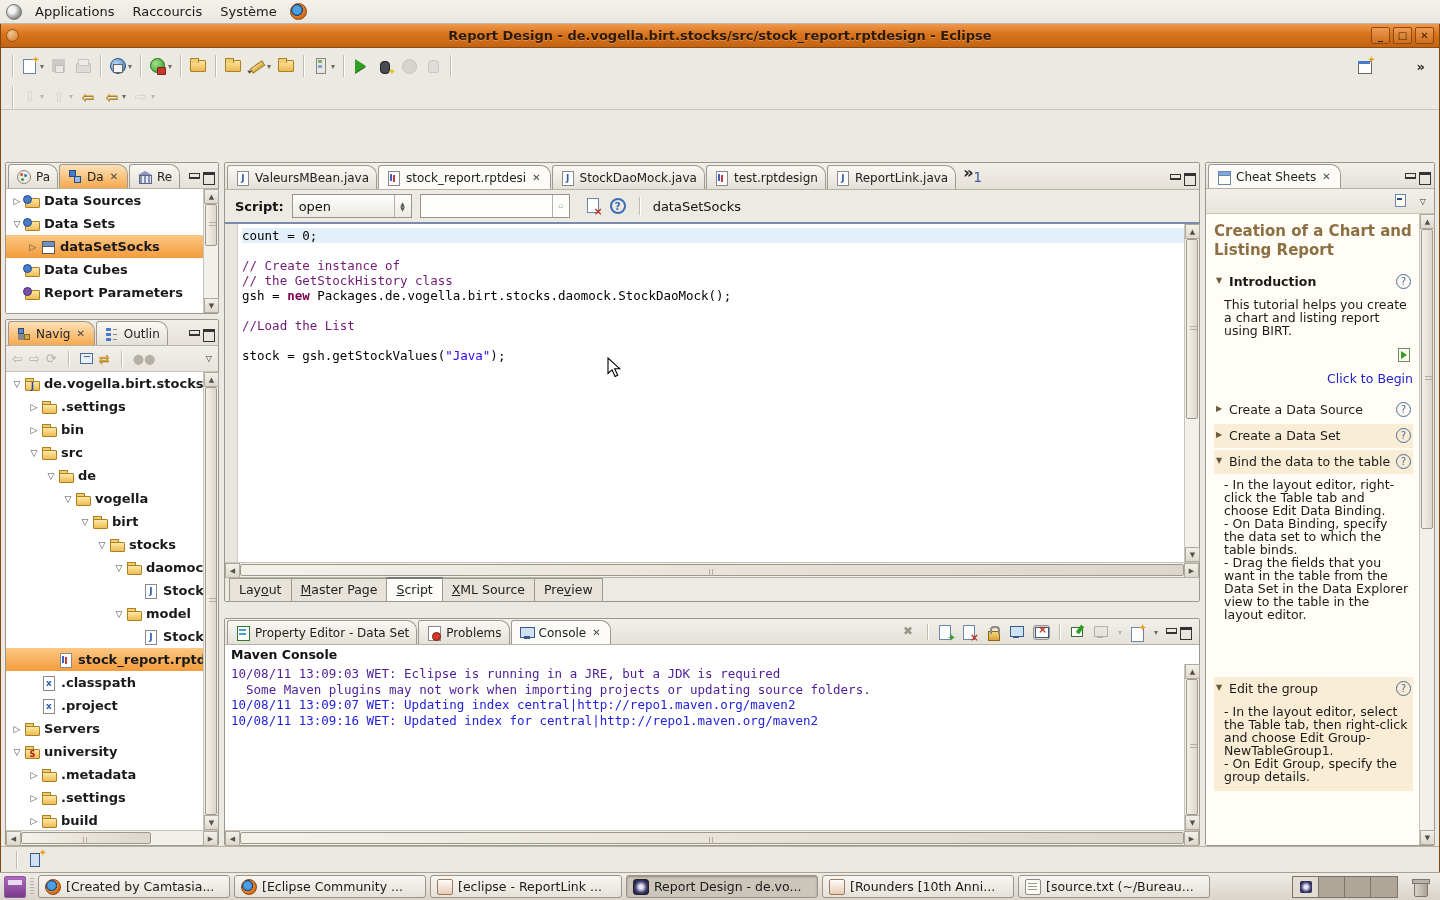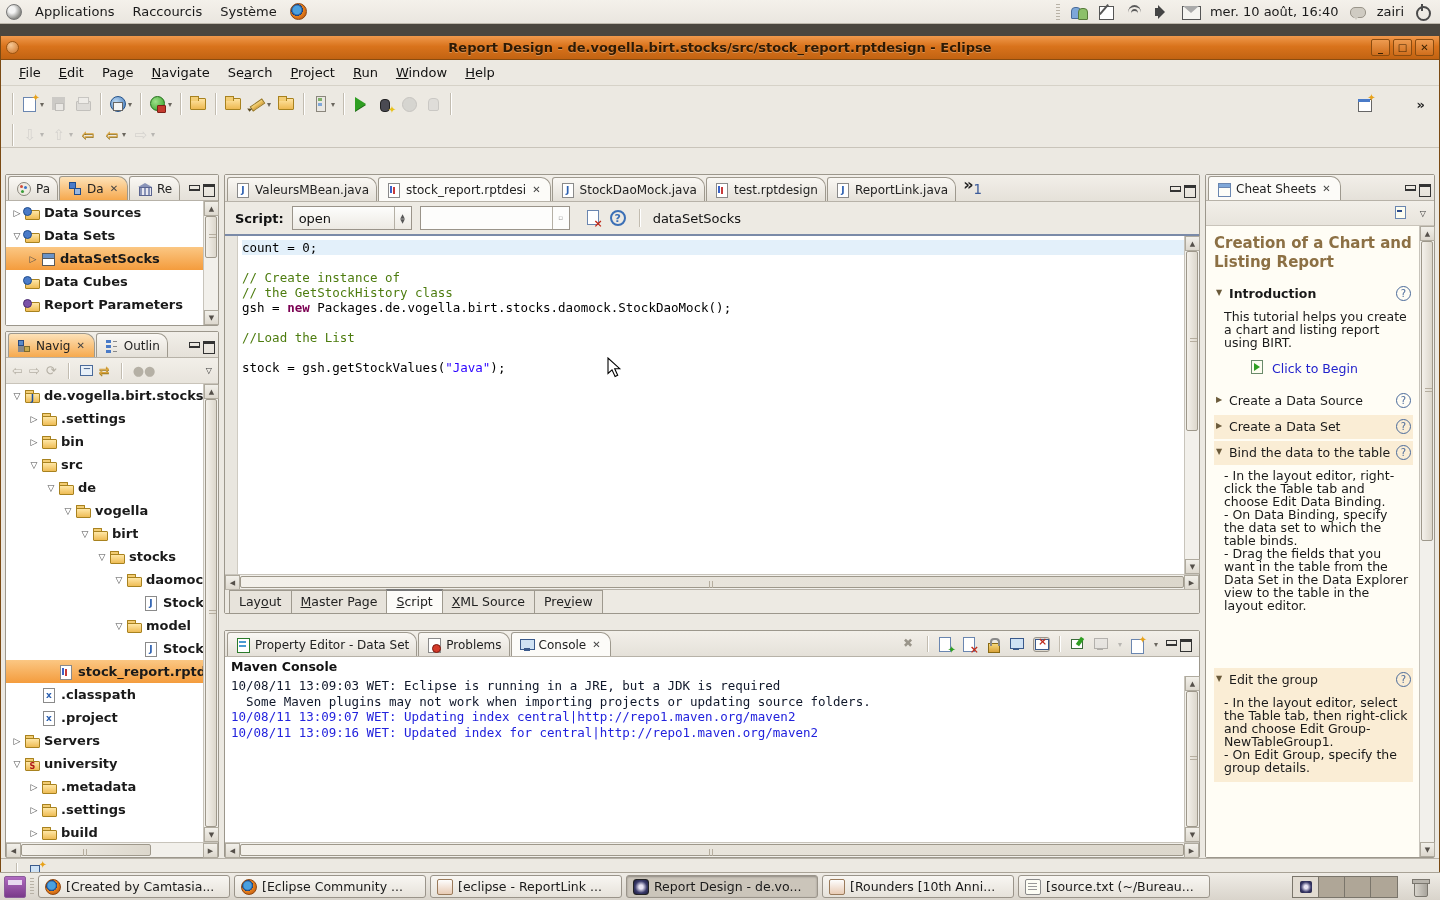--- a/index.html
+++ b/index.html
@@ -26,21 +26,21 @@
   .ti-vol::after{content:"";position:absolute;left:4px;top:1px;border-left:7px solid #444;border-top:7px solid transparent;border-bottom:7px solid transparent;}
   .ti-mail::before{content:"";position:absolute;left:0;top:2px;width:17px;height:12px;background:#f5f4f0;border:1px solid #555;}
   .ti-mail::after{content:"";position:absolute;left:1px;top:2px;border-left:8px solid transparent;border-right:8px solid transparent;border-top:7px solid #aaa;}
   .ti-chat::before{content:"";position:absolute;left:1px;top:3px;width:14px;height:9px;border-radius:5px;background:#cfcbc2;border:1px solid #9a958a;}
   .ti-chat::after{content:"";position:absolute;left:4px;top:12px;border-left:3px solid transparent;border-right:3px solid transparent;border-top:4px solid #cfcbc2;}
   .ti-power::before{content:"";position:absolute;left:2px;top:2px;width:11px;height:11px;border:2px solid #4a4a4a;border-radius:50%;}
   .ti-power::after{content:"";position:absolute;left:7px;top:0;width:2px;height:7px;background:#4a4a4a;}
   .grip{width:4px;height:16px;background:repeating-linear-gradient(#b8b2a6 0 1px,transparent 1px 3px);}
 
   
-  #eclipse { position:absolute; left:0; top:36px; width:1440px; height:848px;
+  #eclipse { position:absolute; left:0; top:24px; width:1440px; height:848px;
     background:#ECE9E2; border-left:1px solid #7a4a14; border-right:1px solid #7a4a14; }
   #titlebar { height:24px; background:linear-gradient(#F0994C,#D9731C 45%,#C26312);
     display:flex; align-items:center; position:relative; border-bottom:1px solid #8a4c10; }
   #titlebar .wmenu { width:13px; height:13px; border-radius:50%; margin-left:5px;
     background:radial-gradient(circle at 35% 30%,#f5c896,#cf7427); border:1px solid #9a5514; }
   #window-title { position:absolute; left:0; right:0; text-align:center; font-weight:bold; font-size:13px;
     color:#2e1a04; text-shadow:0 1px 0 rgba(255,255,255,.25); }
   .winbtns { margin-left:auto; display:flex; gap:3px; padding-right:5px; z-index:2; }
   .winbtn { width:19px; height:17px; border:1px solid #8a4c10; border-radius:2px;
     background:linear-gradient(#ED9B50,#D06E1C); color:#3a2102; font-size:10px; font-weight:bold;
@@ -187,21 +187,21 @@
   .help-circle { width:16px; height:16px; border-radius:50%; border:2px solid #3B6FB6; color:#3B6FB6;
     font-size:11px; font-weight:bold; display:inline-flex; align-items:center; justify-content:center; flex:none; }
   #ds-context { color:#111; }
 
   #code-wrap { flex:1; display:flex; min-height:0; background:#fff; }
   #code-gutter { width:13px; background:#E9E6DF; border-right:1px solid #cfcbc2; flex:none; }
   #code-lines { flex:1; font-family:"DejaVu Sans Mono",monospace; font-size:12.5px; line-height:15px;
     padding:4px 0 0 4px; overflow:hidden; white-space:pre; color:#000; }
   .code-line { min-height:15px; }
   .code-line.current { background:#E3F0FA; }
-  .tk-cm { color:#4d7c0f; }
+  .tk-cm { color:#701a75; }
   .tk-kw { color:#7B0052; font-weight:bold; }
   .tk-st { color:#2A00FF; }
 
   #editor-bottom-tabs { height:24px; display:flex; align-items:flex-end; background:#EDEAE3; border-top:1px solid #B7B2A8; flex:none; padding-left:4px; font-size:12.5px; }
   .btab { padding:3px 9px 4px; border:1px solid #9E998E; border-bottom:none; background:#E7E3DB; color:#222; margin-right:-1px; }
   .btab.active { background:#FCFBF8; border-top:2px solid #777; font-weight:normal; }
   .btab u { text-decoration:underline; }
 
   
   #console-view { height:228px; flex:none;margin-top:11px; }
@@ -218,21 +218,21 @@
   .ic-monitor::before{content:"";position:absolute;left:4px;top:10px;width:6px;height:3px;background:#3a5a8c;}
   .ic-monitor-x::after{content:"";position:absolute;left:1px;top:1px;width:12px;height:9px;background:#fff;border:1px solid #3a5a8c;}
   .ic-monitor-x::before{content:"×";position:absolute;left:4px;top:-3px;color:#c02a1a;font-weight:bold;font-size:11px;z-index:1;}
   .pressed { border:1px solid #9A948A; background:#DDD8CE; border-radius:3px; padding:1px; }
   .ic-pin::before{content:"";position:absolute;left:2px;top:2px;width:10px;height:8px;background:#fff;border:1px solid #3a6a3a;}
   .ic-pin::after{content:"";position:absolute;left:9px;top:0px;width:4px;height:9px;background:#2f9e22;transform:rotate(35deg);}
   #console-body { flex:1; display:flex; flex-direction:column; min-height:0; background:#fff; }
   #console-head { font-size:12.5px; font-weight:bold; color:#111; padding:2px 6px; flex:none; background:#fff; }
   #console-scroll { flex:1; display:flex; min-height:0; }
   #console-lines { flex:1; font-family:"DejaVu Sans Mono",monospace; font-size:12.5px; line-height:15.5px; padding:2px 0 0 6px; white-space:pre; overflow:hidden; }
-  .cl-error { color:#0f172a; }
+  .cl-error { color:#4c1d95; }
   .cl-info { color:#2222DD; }
 
   
   #cheat-view { flex:1; }
   #cheat-toolbar { height:25px; display:flex; align-items:center; justify-content:flex-end; gap:10px; padding:0 8px;
     border-bottom:1px solid #C9C4BA; background:linear-gradient(#F2EFE9,#E8E4DC); flex:none; }
   .ic-collapse-sections::after{content:"";position:absolute;left:3px;top:2px;width:9px;height:11px;background:#fdfdf0;border:1px solid #6a86b0;}
   .ic-collapse-sections::before{content:"";position:absolute;left:5px;top:6px;width:5px;height:2px;background:#2a4a8a;z-index:1;}
   #cheat-scroll { flex:1; display:flex; min-height:0; background:#FFFDF5; }
   #cheat-content { flex:1; overflow:hidden; padding:8px 6px 0 8px; font-size:12.5px; color:#1a1a1a; }
@@ -240,21 +240,21 @@
   .cs-section { margin-bottom:2px; }
   .cs-head { display:flex; align-items:flex-start; padding:4px 2px; }
   .cs-head.hl { background:#FAEDD5; }
   .cs-arrow { width:13px; flex:none; font-size:8px; color:#6a5a3a; padding-top:2px; }
   .cs-label { flex:1; line-height:16px; }
   .cs-label.b { font-weight:bold; }
   .cs-help { margin-left:4px; flex:none; width:15px; height:15px; border-radius:50%; border:1.5px solid #4a6a9a;
     color:#4a6a9a; font-size:10px; display:flex; align-items:center; justify-content:center; }
   .cs-body { padding:4px 4px 8px 10px; line-height:13px; white-space:pre-line; }
   .cs-body.hl { background:#FAEDD5; }
-  .cs-link-row { display:flex; align-items:center; gap:6px; padding:2px 0 10px 34px; }
+  .cs-link-row { display:flex; align-items:flex-end; gap:6px; padding:2px 0 10px 34px;flex-direction:column; }
   .cs-link { color:#2222CC; }
   .ic-begin::after{content:"";position:absolute;left:3px;top:1px;width:10px;height:12px;background:#fdfdf0;border:1px solid #6a8a6a;}
   .ic-begin::before{content:"";position:absolute;left:6px;top:4px;border-left:6px solid #2f9e22;border-top:4px solid transparent;border-bottom:4px solid transparent;z-index:1;}
   .cs-gap { height:46px; }
 
   
   #statusbar { position:absolute; left:0; bottom:0; width:1438px; height:26px; background:#ECE9E2; border-top:1px solid #B7B2A8;
     display:flex; align-items:center; padding-left:10px; }
   .ic-fastview::before{content:"";position:absolute;left:2px;top:2px;width:8px;height:12px;background:#cfe2f4;border:1px solid #3a5a8c;}
   .ic-fastview::after{content:"✦";position:absolute;right:-1px;top:-4px;color:#e8a21a;font-size:10px;}
@@ -292,57 +292,34 @@
 </style>
 </head>
 <body>
 
 <div id="top-panel">
   <span class="ubuntu-logo"></span>
   <span class="panel-menu">Applications</span>
   <span class="panel-menu">Raccourcis</span>
   <span class="panel-menu">Système</span>
   <span class="ff-logo"></span>
-  <div id="panel-right">
-    <span class="grip"></span>
-    <span class="tray-ic ti-users"></span>
-    <span class="tray-ic ti-compose"></span>
-    <span class="tray-ic ti-wifi"></span>
-    <span class="tray-ic ti-vol"></span>
-    <span class="tray-ic ti-mail"></span>
-    <span>mer. 10 août, 16:40</span>
-    <span class="tray-ic ti-chat"></span>
-    <span>zairi</span>
-    <span class="tray-ic ti-power"></span>
-  </div>
 </div>
 
 <div id="eclipse">
 
   <div id="titlebar">
     <span class="wmenu"></span>
     <span id="window-title">Report Design - de.vogella.birt.stocks/src/stock_report.rptdesign - Eclipse</span>
     <span class="winbtns">
       <span class="winbtn">_</span>
       <span class="winbtn">□</span>
       <span class="winbtn">✕</span>
     </span>
   </div>
 
-  <div id="menubar">
-      <span class="menu-item"><u>F</u>ile</span>
-      <span class="menu-item"><u>E</u>dit</span>
-      <span class="menu-item">Pa<u>g</u>e</span>
-      <span class="menu-item"><u>N</u>avigate</span>
-      <span class="menu-item">Se<u>a</u>rch</span>
-      <span class="menu-item"><u>P</u>roject</span>
-      <span class="menu-item"><u>R</u>un</span>
-      <span class="menu-item"><u>W</u>indow</span>
-      <span class="menu-item"><u>H</u>elp</span>
-    </div>
 
   <div id="toolbar1">
     <span class="tsep"></span>
     <span class="tbtn">
         <span class="tico ic-new-wizard"></span>
         <span class="drop">▾</span>
       </span>
     <span class="tbtn dis">
         <span class="tico ic-save"></span>
       </span>

